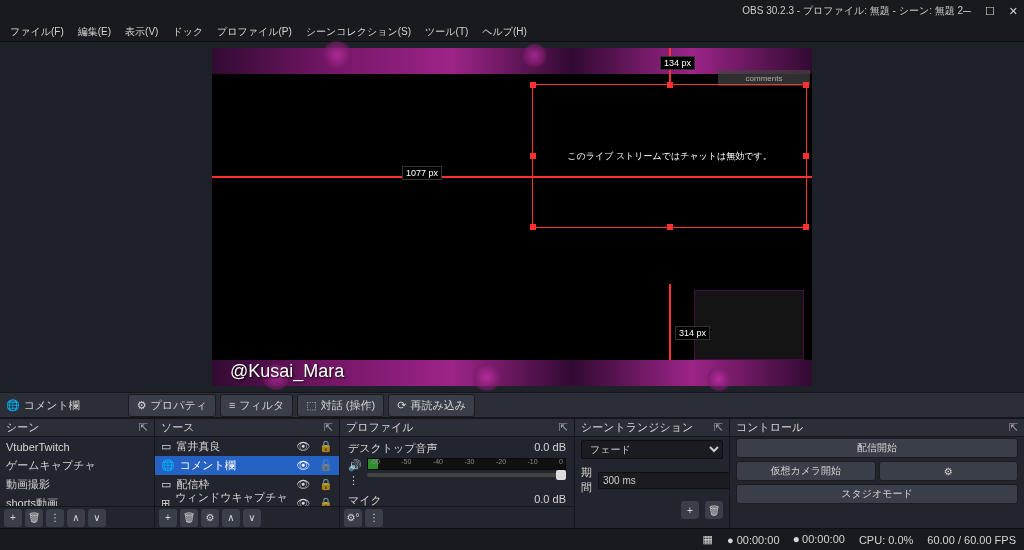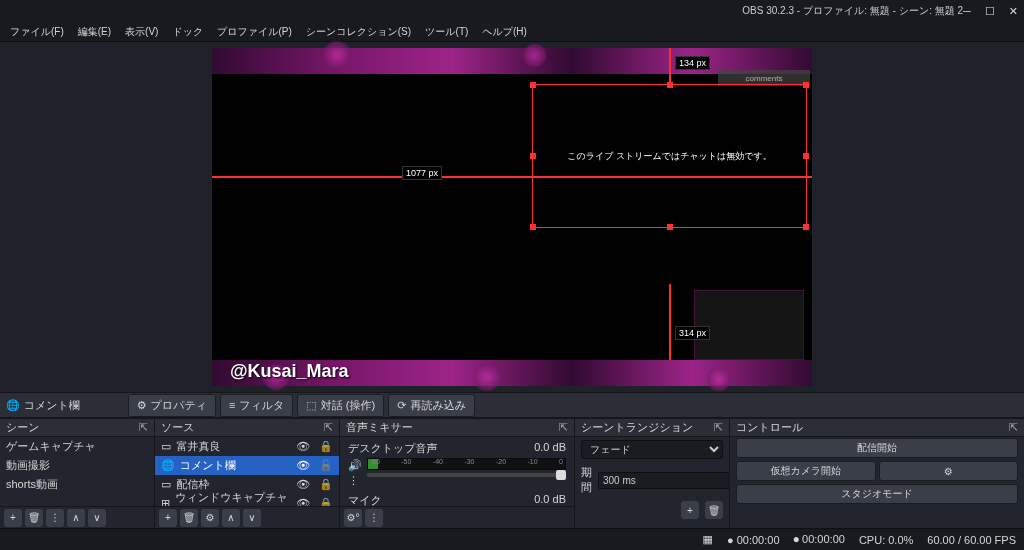--- a/index.html
+++ b/index.html
@@ -11,21 +11,21 @@
 .menubar{height:20px;background:#181a1f;display:flex;align-items:center;padding:0 4px;gap:2px;border-bottom:1px solid #0e0f12}
 .menubar span{padding:2px 6px;font-size:10px;cursor:pointer}
 .preview{flex:0 0 350px;background:#1e2128;display:flex;align-items:center;justify-content:center;position:relative}
 .canvas{position:relative;width:600px;height:338px;background:#000}
 .hex{position:absolute;background:radial-gradient(circle,#d635b8 0%,#7a1b6a 60%,transparent 70%);border-radius:50%;opacity:.6}
 .frameband{position:absolute;left:0;height:26px;width:100%;background:linear-gradient(90deg,#3a0c3a 0%,#8a1a7a 20%,#b82aa0 40%,#3a0c3a 60%,#b82aa0 80%,#3a0c3a 100%);opacity:.85}
 .frameband.top{top:0}
 .frameband.bot{bottom:0}
 .commentbox{position:absolute;right:2px;top:22px;width:92px;height:16px;background:#444;opacity:.7;display:flex;align-items:center;justify-content:center;font-size:8px;color:#eee}
 .camslot{position:absolute;right:8px;bottom:26px;width:110px;height:70px;background:#222;border:1px solid #7a1b6a;opacity:.6}
-.handle-name{position:absolute;left:18px;bottom:4px;font-size:18px;font-weight:bold;color:#fff;text-shadow:1px 1px 2px #000}
+.handle-name{position:absolute;left:18px;bottom:4px;font-size:18px;font-weight:normal;color:#fff;text-shadow:1px 1px 2px #000}
 .selbox{position:absolute;border:1px solid #ff3030}
 .selhandle{position:absolute;width:6px;height:6px;background:#ff3030;margin:-3px}
 .dim-label{position:absolute;background:#000;color:#fff;font-size:9px;padding:1px 3px;border:1px solid #333}
 .toolbar{height:26px;background:#2b2e37;display:flex;align-items:center;gap:4px;padding:0 6px;border-top:1px solid #14161b;border-bottom:1px solid #14161b}
 .src-label{display:flex;align-items:center;gap:4px}
 .tbtn{background:#3a3e49;border:1px solid #1a1c22;padding:3px 8px;border-radius:3px;display:flex;align-items:center;gap:4px;cursor:pointer;font-size:10px}
 .docks{flex:1;display:flex;background:#22252d;border-top:1px solid #14161b;min-height:0}
 .dock{display:flex;flex-direction:column;border-right:1px solid #14161b;min-height:0}
 .dock:last-child{border-right:none}
 .dock-head{height:18px;background:#2b2e37;display:flex;align-items:center;justify-content:space-between;padding:0 6px;font-size:10px;border-bottom:1px solid #14161b}
@@ -101,21 +101,21 @@
       <div class="selhandle" style="left:50%;top:0"></div>
       <div class="selhandle" style="right:0;top:0"></div>
       <div class="selhandle" style="left:0;top:50%"></div>
       <div class="selhandle" style="right:0;top:50%"></div>
       <div class="selhandle" style="left:0;bottom:0"></div>
       <div class="selhandle" style="left:50%;bottom:0"></div>
       <div class="selhandle" style="right:0;bottom:0"></div>
     </div>
 
     <div class="selbox" style="left:457px;top:0;width:1px;height:36px"></div>
-    <div class="dim-label" style="left:463px;top:8px">134 px</div>
+    <div class="dim-label" style="left:448px;top:8px">134 px</div>
 
     <div class="selbox" style="left:457px;top:236px;width:1px;height:76px"></div>
     <div class="dim-label" style="left:463px;top:278px">314 px</div>
   </div>
 </div>
 
 <div class="toolbar">
   <div class="src-label">
     <span>🌐</span>
     <span>コメント欄</span>
@@ -140,20 +140,23 @@
 </div>
 
 <div class="docks">
 
   <div class="dock" style="width:155px">
     <div class="dock-head">
         <span>シーン</span>
         <span class="popout">⇱</span>
       </div>
     <div class="dock-body">
+      <div class="list-item">
+          <span>VtuberTwitch</span>
+        </div>
       <div class="list-item">
           <span>ゲームキャプチャ</span>
         </div>
       <div class="list-item">
           <span>動画撮影</span>
         </div>
       <div class="list-item">
           <span>shorts動画</span>
         </div>
 
@@ -202,21 +205,21 @@
       <div class="ibtn">+</div>
       <div class="ibtn">🗑</div>
       <div class="ibtn">⚙</div>
       <div class="ibtn">∧</div>
       <div class="ibtn">∨</div>
     </div>
   </div>
 
   <div class="dock" style="width:235px">
     <div class="dock-head">
-        <span>音声ミキサー</span>
+        <span>プロファイル</span>
         <span class="popout">⇱</span>
       </div>
     <div class="dock-body">
       <div class="mixer-ch">
         <div class="mixer-name">
             <span>デスクトップ音声</span>
             <span>0.0 dB</span>
           </div>
         <div class="mix-row">
           <div class="mix-icons">

